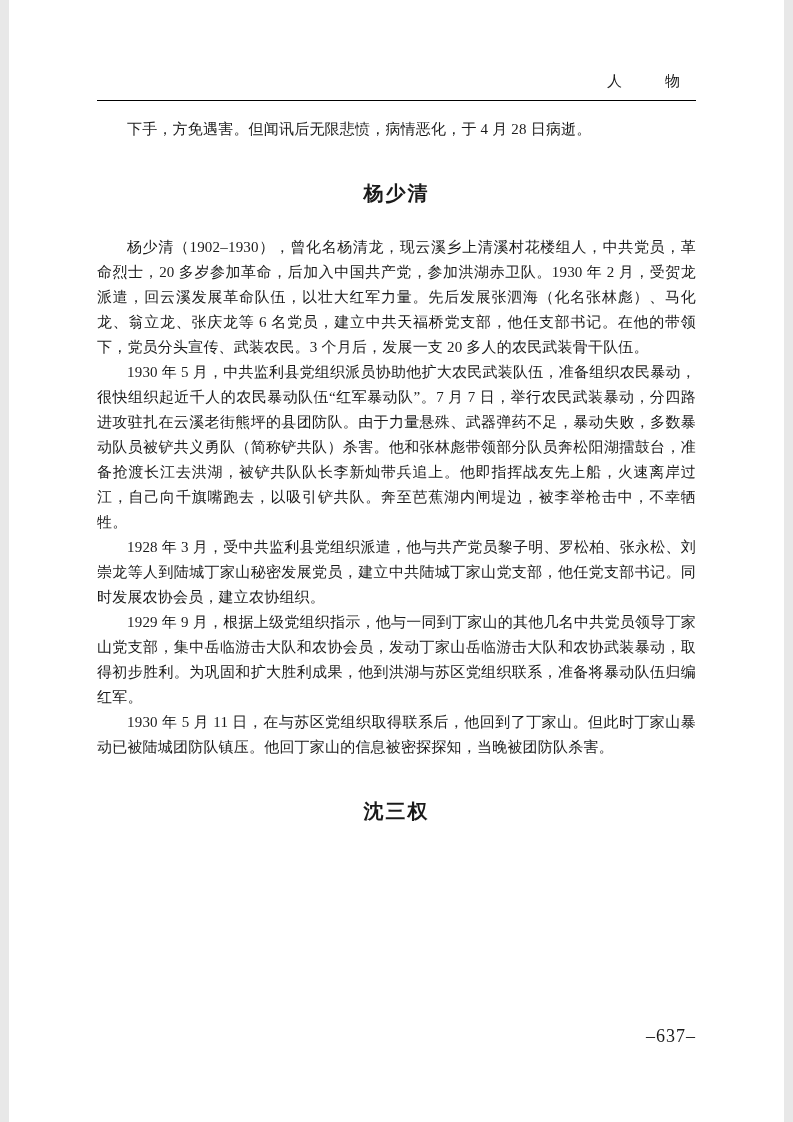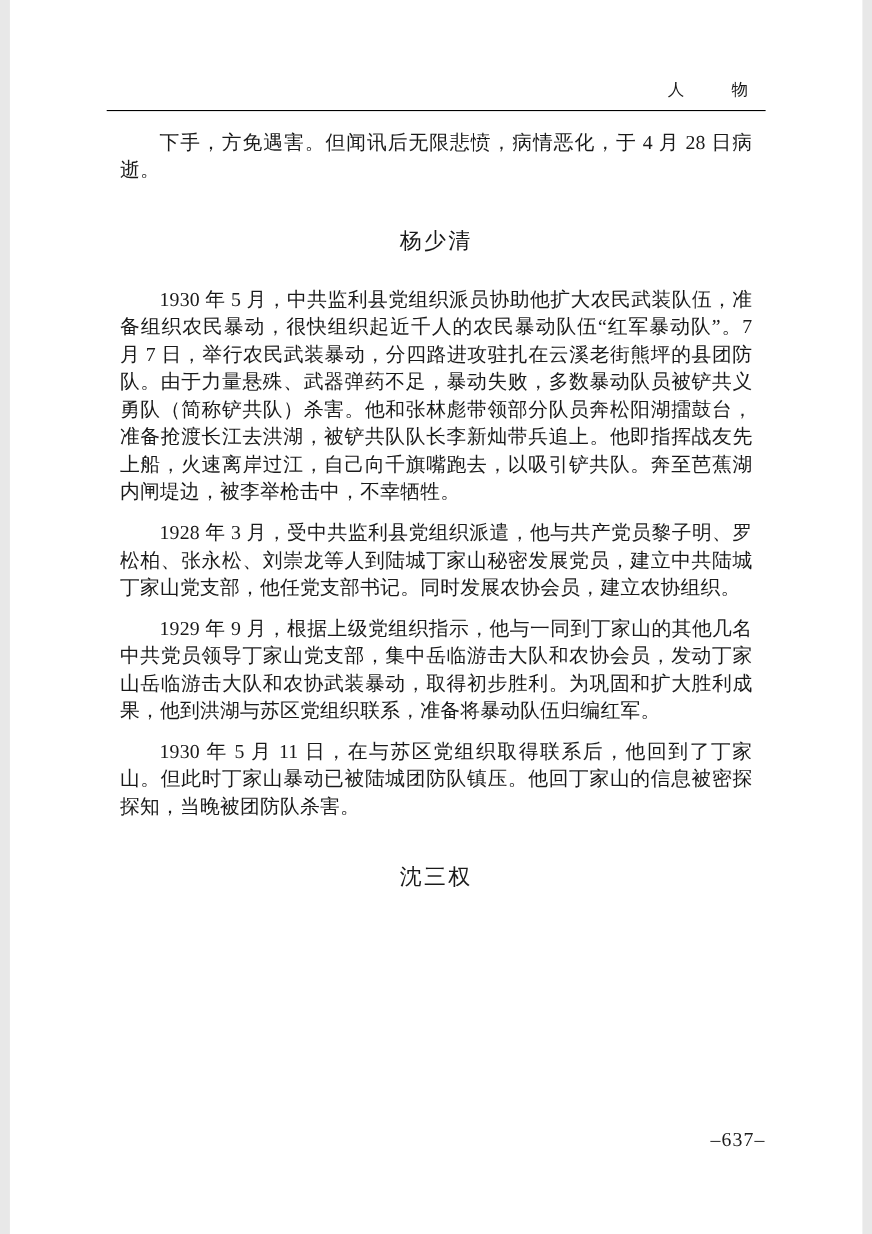--- a/index.html
+++ b/index.html
@@ -24,30 +24,30 @@
     text-align: right;
     font-size: 15px;
     letter-spacing: 14px;
     padding-right: 2px;
     padding-bottom: 9px;
     border-bottom: 1.5px solid #000;
     font-weight: normal;
   }
   .body-text { margin-top: 16px; }
   p.para {
-    margin: 12px;
-    font-size: 18px;
+    margin: 0;
+    font-size: 15px;
     line-height: 25px;
     text-align: justify;
     text-indent: 2em;
     letter-spacing: 0.2px;
   }
   h2.section-title {
     font-family: "Liberation Sans", "DejaVu Sans", sans-serif;
-    font-weight: normal;
+    font-weight: bold;
     font-size: 20px;
     text-align: center;
     letter-spacing: 2px;
     margin: 38px 0 28px 0;
   }
   .page-number {
     position: absolute;
     right: 88px;
     top: 1026px;
     font-size: 18px;
@@ -61,20 +61,21 @@
   <div class="content">
 
     <div class="running-head">人　物</div>
 
     <div class="body-text">
 
       <p class="para">下手，方免遇害。但闻讯后无限悲愤，病情恶化，于 4 月 28 日病逝。</p>
 
       <section>
         <h2 class="section-title">杨少清</h2>
+        <p class="para">杨少清（1902–1930），曾化名杨清龙，现云溪乡上清溪村花楼组人，中共党员，革命烈士，20 多岁参加革命，后加入中国共产党，参加洪湖赤卫队。1930 年 2 月，受贺龙派遣，回云溪发展革命队伍，以壮大红军力量。先后发展张泗海（化名张林彪）、马化龙、翁立龙、张庆龙等 6 名党员，建立中共天福桥党支部，他任支部书记。在他的带领下，党员分头宣传、武装农民。3 个月后，发展一支 20 多人的农民武装骨干队伍。</p>
         <p class="para">1930 年 5 月，中共监利县党组织派员协助他扩大农民武装队伍，准备组织农民暴动，很快组织起近千人的农民暴动队伍“红军暴动队”。7 月 7 日，举行农民武装暴动，分四路进攻驻扎在云溪老街熊坪的县团防队。由于力量悬殊、武器弹药不足，暴动失败，多数暴动队员被铲共义勇队（简称铲共队）杀害。他和张林彪带领部分队员奔松阳湖擂鼓台，准备抢渡长江去洪湖，被铲共队队长李新灿带兵追上。他即指挥战友先上船，火速离岸过江，自己向千旗嘴跑去，以吸引铲共队。奔至芭蕉湖内闸堤边，被李举枪击中，不幸牺牲。</p>
       </section>
 
       <section>
         <p class="para">1928 年 3 月，受中共监利县党组织派遣，他与共产党员黎子明、罗松柏、张永松、刘崇龙等人到陆城丁家山秘密发展党员，建立中共陆城丁家山党支部，他任党支部书记。同时发展农协会员，建立农协组织。</p>
         <p class="para">1929 年 9 月，根据上级党组织指示，他与一同到丁家山的其他几名中共党员领导丁家山党支部，集中岳临游击大队和农协会员，发动丁家山岳临游击大队和农协武装暴动，取得初步胜利。为巩固和扩大胜利成果，他到洪湖与苏区党组织联系，准备将暴动队伍归编红军。</p>
         <p class="para">1930 年 5 月 11 日，在与苏区党组织取得联系后，他回到了丁家山。但此时丁家山暴动已被陆城团防队镇压。他回丁家山的信息被密探探知，当晚被团防队杀害。</p>
       </section>
 
       <section>

